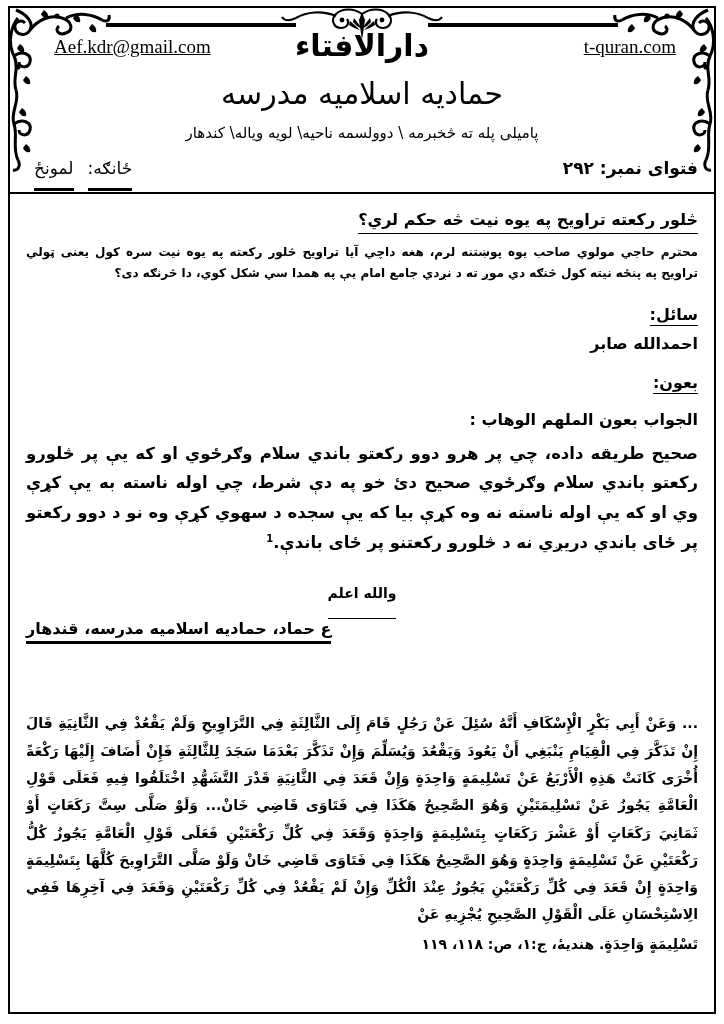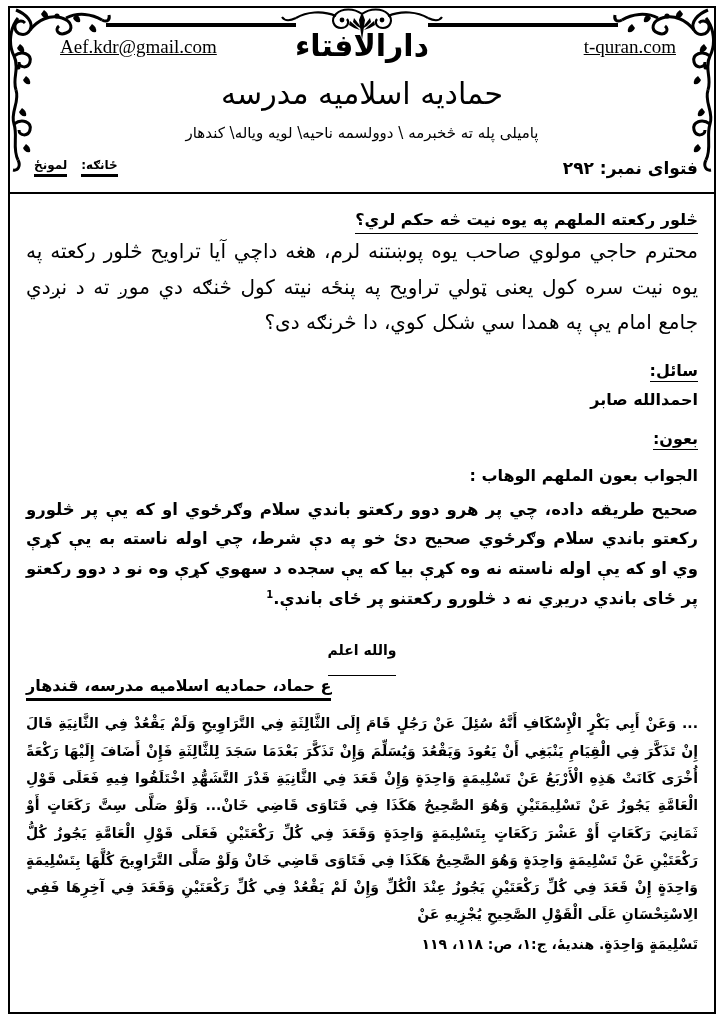--- a/index.html
+++ b/index.html
@@ -50,21 +50,21 @@
   .vine-left{left:-6px;}
   .vine-right{right:-6px;transform:scaleX(-1);}
 
   .email,.website{
     position:absolute;top:28px;
     font-family:"Liberation Serif","DejaVu Serif",serif;
     font-size:19px;
     text-decoration:underline;
     white-space:nowrap;
   }
-  .email{left:50px;}
+  .email{left:44px;}
   .website{right:38px;}
 
   .darululifta{
     position:absolute;left:0;right:0;top:20px;
     text-align:center;
     font-family:"DejaVu Sans","Liberation Sans",sans-serif;
     font-size:30px;
     font-weight:bold;
     direction:rtl;
     letter-spacing:2px;
@@ -94,23 +94,23 @@
     direction:rtl;
     border-bottom:2px solid #000;
     padding-bottom:20px;
   }
   .cat-wrap{
     position:absolute;left:10px;top:0;
     direction:rtl;
     display:flex;gap:14px;align-items:flex-end;
   }
   .cat-label,.cat-value{
-    font-size:12px;font-weight:bold;
+    font-size:17px;font-weight:normal;
     border-bottom:3px solid #000;
-    padding-bottom:2px;
+    padding-bottom:10px;
   }
 
   
   .body-region{
     position:absolute;
     left:10px;top:194px;
     width:704px;
     height:828px;
     box-sizing:border-box;
     padding:8px 16px 0 16px;
@@ -121,26 +121,27 @@
     font-size:16px;font-weight:bold;
     direction:rtl;text-align:right;
     border-bottom:1.5px solid #000;
     display:inline-block;
     padding-bottom:1px;
     margin:6px 0 0 0;
     line-height:1.5;
   }
   .q-title-row{text-align:right;}
   .q-body{
-    font-size:20px;
+    font-size:12px;
     direction:rtl;
     text-align:justify;
     text-align-last:right;
     line-height:1.78;
-    font-weight:400;
+    margin-top:8px;
+    font-weight:700;
   }
   .label-line{
     text-align:right;
     margin-top:20px;
   }
   .label-line span{
     font-size:16px;font-weight:bold;
     border-bottom:1.5px solid #000;
     padding-bottom:1px;
     display:inline-block;
@@ -300,21 +301,21 @@
       <div class="cat-wrap">
         <span class="cat-label">ځانګه:</span>
         <span class="cat-value">لمونځ</span>
       </div>
     </div>
   </div>
 
   <div class="body-region">
 
     <div class="q-title-row">
-      <span class="q-title">څلور رکعته الملهم په یوه نیت څه حکم لري؟</span>
+      <span class="q-title">څلور رکعته تراویح په یوه نیت څه حکم لري؟</span>
     </div>
 
     <div class="q-body">محترم حاجي مولوي صاحب يوه پوښتنه لرم، هغه داچي آيا تراویح څلور رکعته په یوه نیت سره کول یعنی ټولي تراویح په پنځه نیته کول څنګه دي موږ ته د نږدي جامع امام یې په همدا سي شکل کوي، دا څرنګه دی؟</div>
 
     <div class="label-line">
       <span>سائل:</span>
     </div>
     <div class="plain-line">احمدالله صابر</div>
 
     <div class="label-line">

